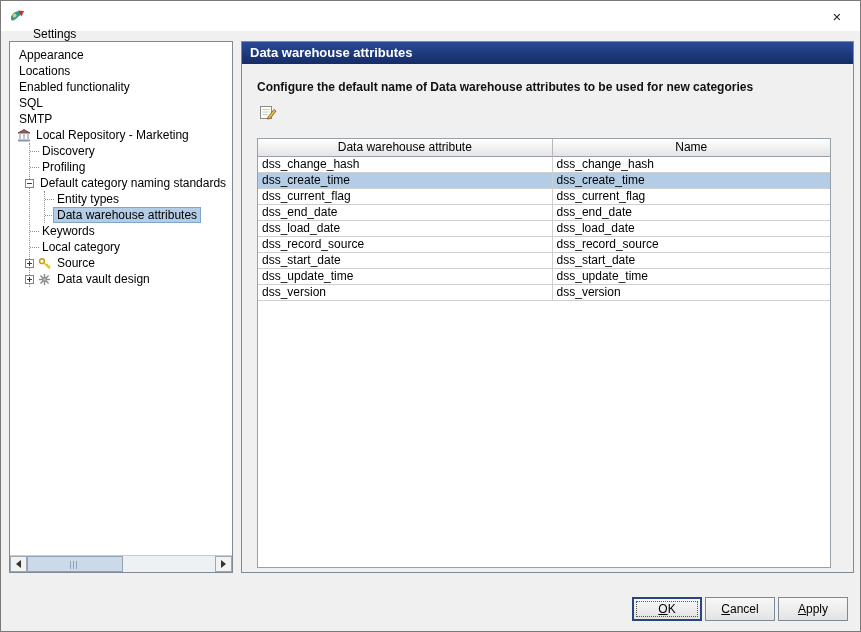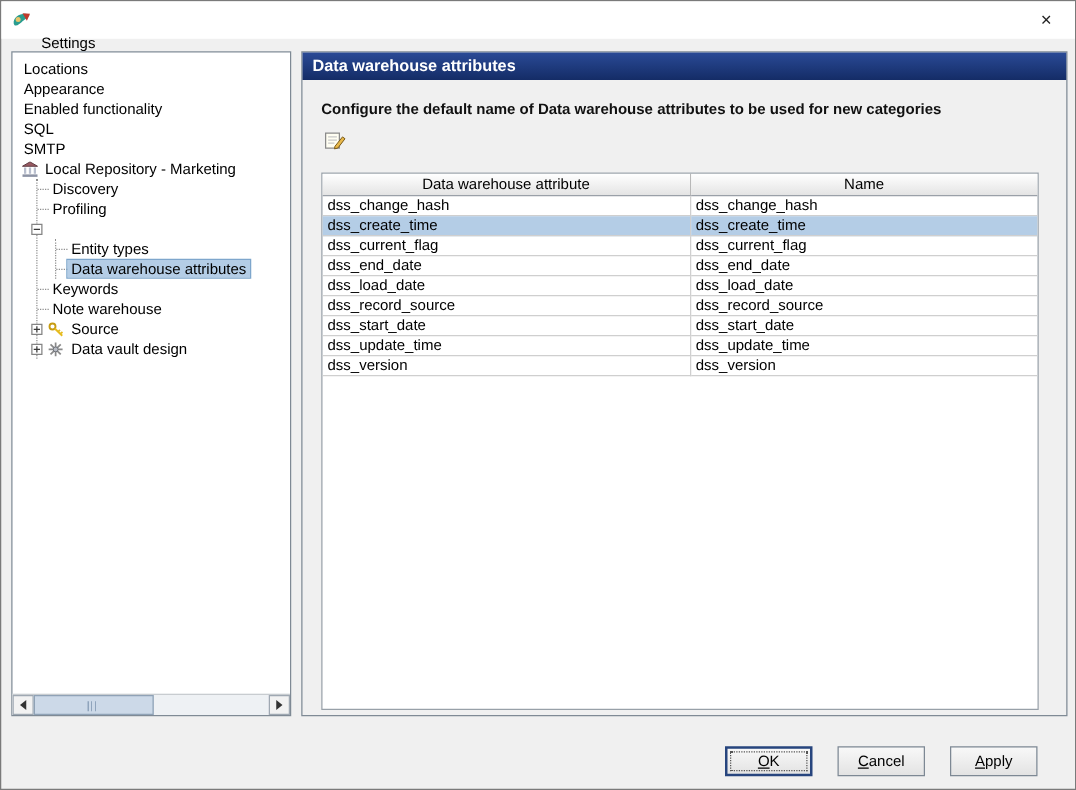--- a/index.html
+++ b/index.html
@@ -37,21 +37,21 @@
   .instruction{margin:16px 14px 6px 15px;font-size:12px;font-weight:bold;color:#111;}
   .edit-btn{margin:4px 0 0 15px;width:22px;height:20px;border:1px solid transparent;background:transparent;padding:0;cursor:pointer;display:inline-flex;align-items:center;justify-content:center;}
   .table-wrap{position:absolute;left:15px;right:22px;top:96px;bottom:4px;border:1px solid #98a0a8;background:#ffffff;overflow:hidden;}
   .thead,.tr{display:grid;grid-template-columns:51.5% 48.5%;}
   .th{height:18px;line-height:16px;text-align:center;font-size:12px;color:#000;background:linear-gradient(#ffffff,#e4e4e4);border-right:1px solid #b8b8b8;border-bottom:1px solid #9aa0a8;cursor:pointer;}
   .th:last-child{border-right:none;}
   .td{height:16px;line-height:15px;font-size:12px;color:#000;padding-left:4px;border-right:1px solid #cfcfcf;border-bottom:1px solid #cfcfcf;white-space:nowrap;overflow:hidden;}
   .td:last-child{border-right:none;}
   .tr.selected .td{background:#b4cde6;}
   
-  .buttons{position:absolute;right:30px;bottom:10px;display:flex;gap:20px;}
+  .buttons{position:absolute;right:12px;bottom:10px;display:flex;gap:3px;}
   .btn{width:70px;height:24px;font-size:12px;color:#000;background:linear-gradient(#f8f8f8,#e3e3e3);border:1px solid #7d8894;cursor:pointer;display:flex;align-items:center;justify-content:center;padding:0;}
   .btn.default{border:2px solid #27457e;outline:1px dotted #555;outline-offset:-5px;}
   .mn{text-decoration:underline;}
 </style>
 </head>
 <body>
 
 <div class="window">
 
   <div class="titlebar">
@@ -62,24 +62,24 @@
         <circle cx="5.5" cy="7.5" r="2" fill="#e9c46a"></circle>
       </svg>
     </span>
     <span class="title">Settings</span>
     <button class="close-btn">×</button>
   </div>
 
   <div class="tree-panel">
     <div class="tree-scroll">
       <div class="tree-row">
+          <span class="tree-label">Appearance</span>
+        </div>
+      <div class="tree-row">
           <span class="tree-label">Locations</span>
-        </div>
-      <div class="tree-row">
-          <span class="tree-label">Appearance</span>
         </div>
       <div class="tree-row">
           <span class="tree-label">Enabled functionality</span>
         </div>
       <div class="tree-row">
           <span class="tree-label">SQL</span>
         </div>
       <div class="tree-row">
           <span class="tree-label">SMTP</span>
         </div>
@@ -102,40 +102,41 @@
             <span class="tick"></span>
             <span class="tree-label">Discovery</span>
           </div>
         <div class="tree-row">
             <span class="tick"></span>
             <span class="tree-label">Profiling</span>
           </div>
 
         <div class="tree-row">
           <span class="exp"></span>
+          <span class="tree-label">Default category naming standards</span>
         </div>
 
         <div class="group">
           <div class="tree-row">
               <span class="tick"></span>
               <span class="tree-label">Entity types</span>
             </div>
           <div class="tree-row selected">
               <span class="tick"></span>
               <span class="tree-label">Data warehouse attributes</span>
             </div>
         </div>
 
         <div class="tree-row">
             <span class="tick"></span>
             <span class="tree-label">Keywords</span>
           </div>
         <div class="tree-row">
             <span class="tick"></span>
-            <span class="tree-label">Note warehouse</span>
+            <span class="tree-label">Local category</span>
           </div>
 
         <div class="tree-row">
           <span class="exp plus"></span>
           <span class="node-icon">
             <svg width="14" height="13" viewBox="0 0 14 13">
               <circle cx="4" cy="4.2" r="2.4" fill="none" stroke="#c79c12" stroke-width="1.5"></circle>
               <path d="M5.8 5.8 L11.8 11.6 M10.2 10.1 L12 8.6 M8.4 8.3 L10 7" stroke="#e6bb1e" stroke-width="1.5" fill="none"></path>
             </svg>
           </span>

